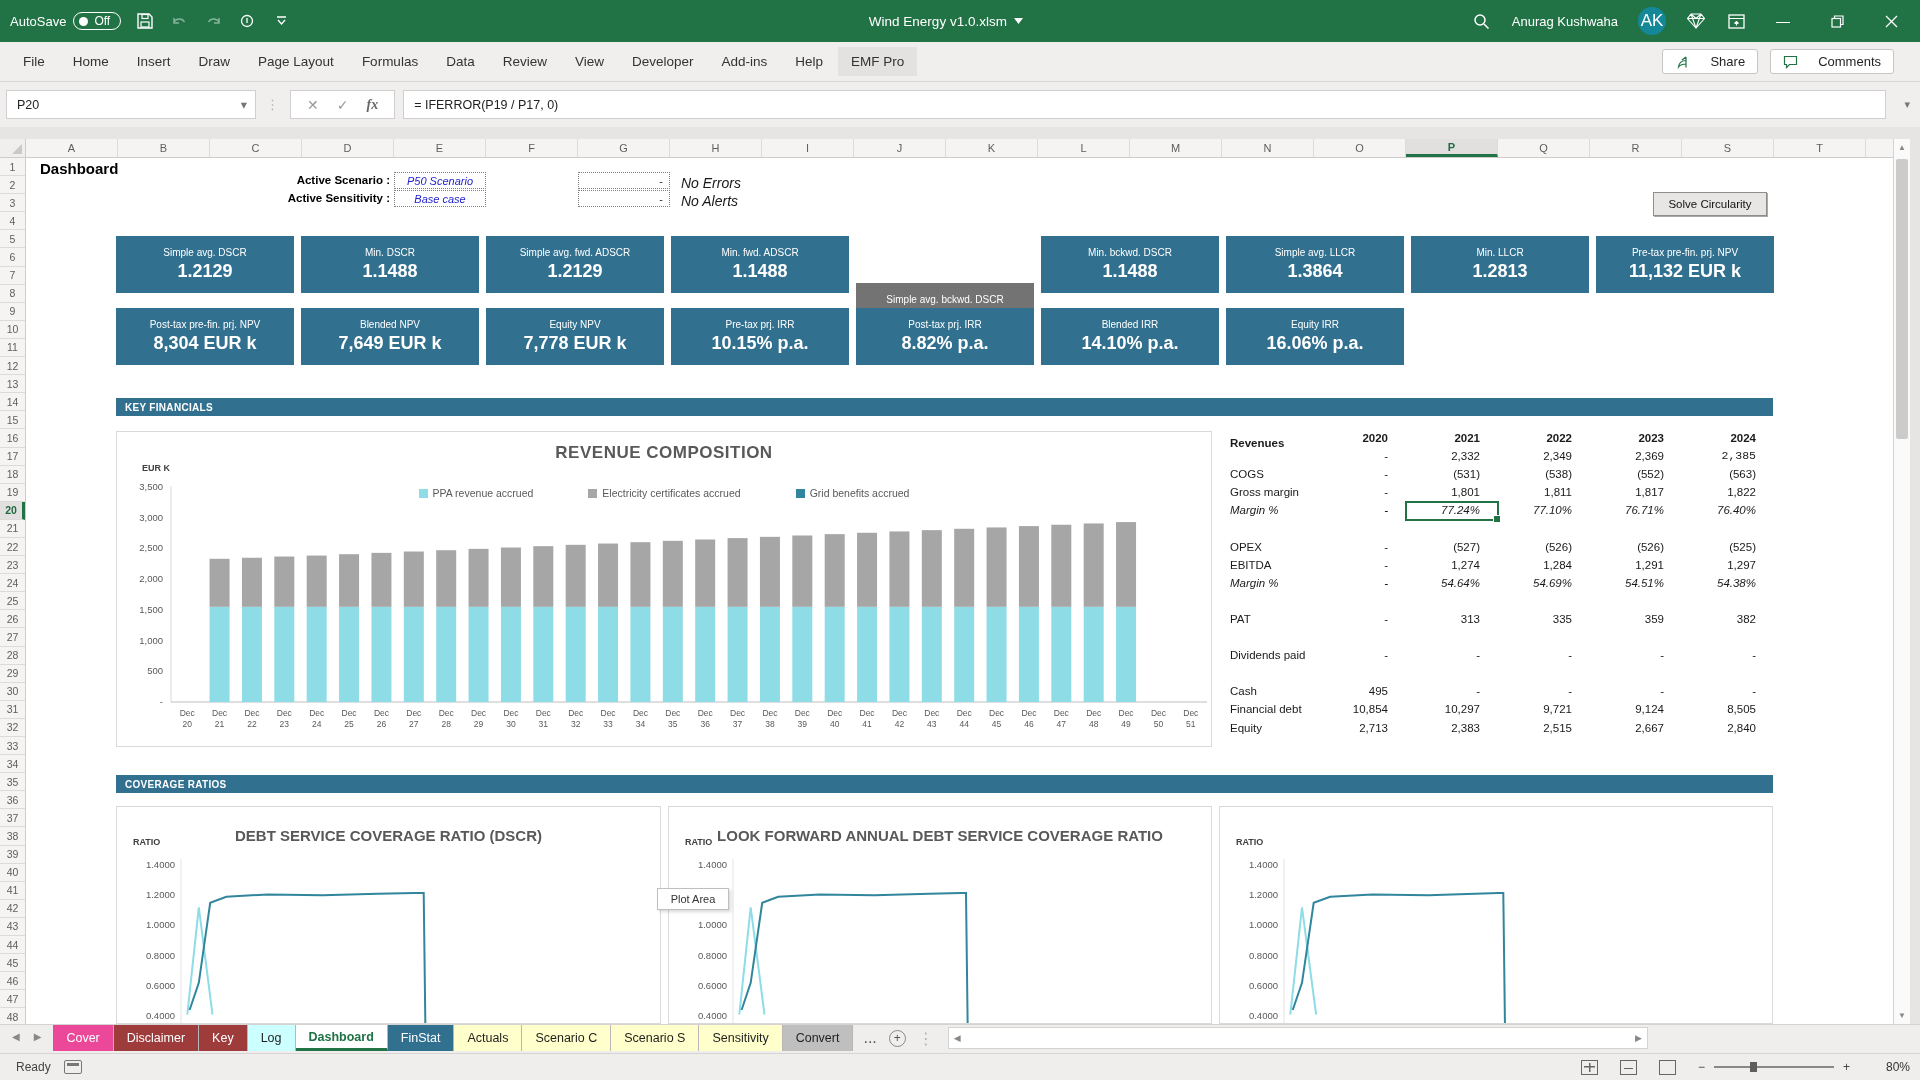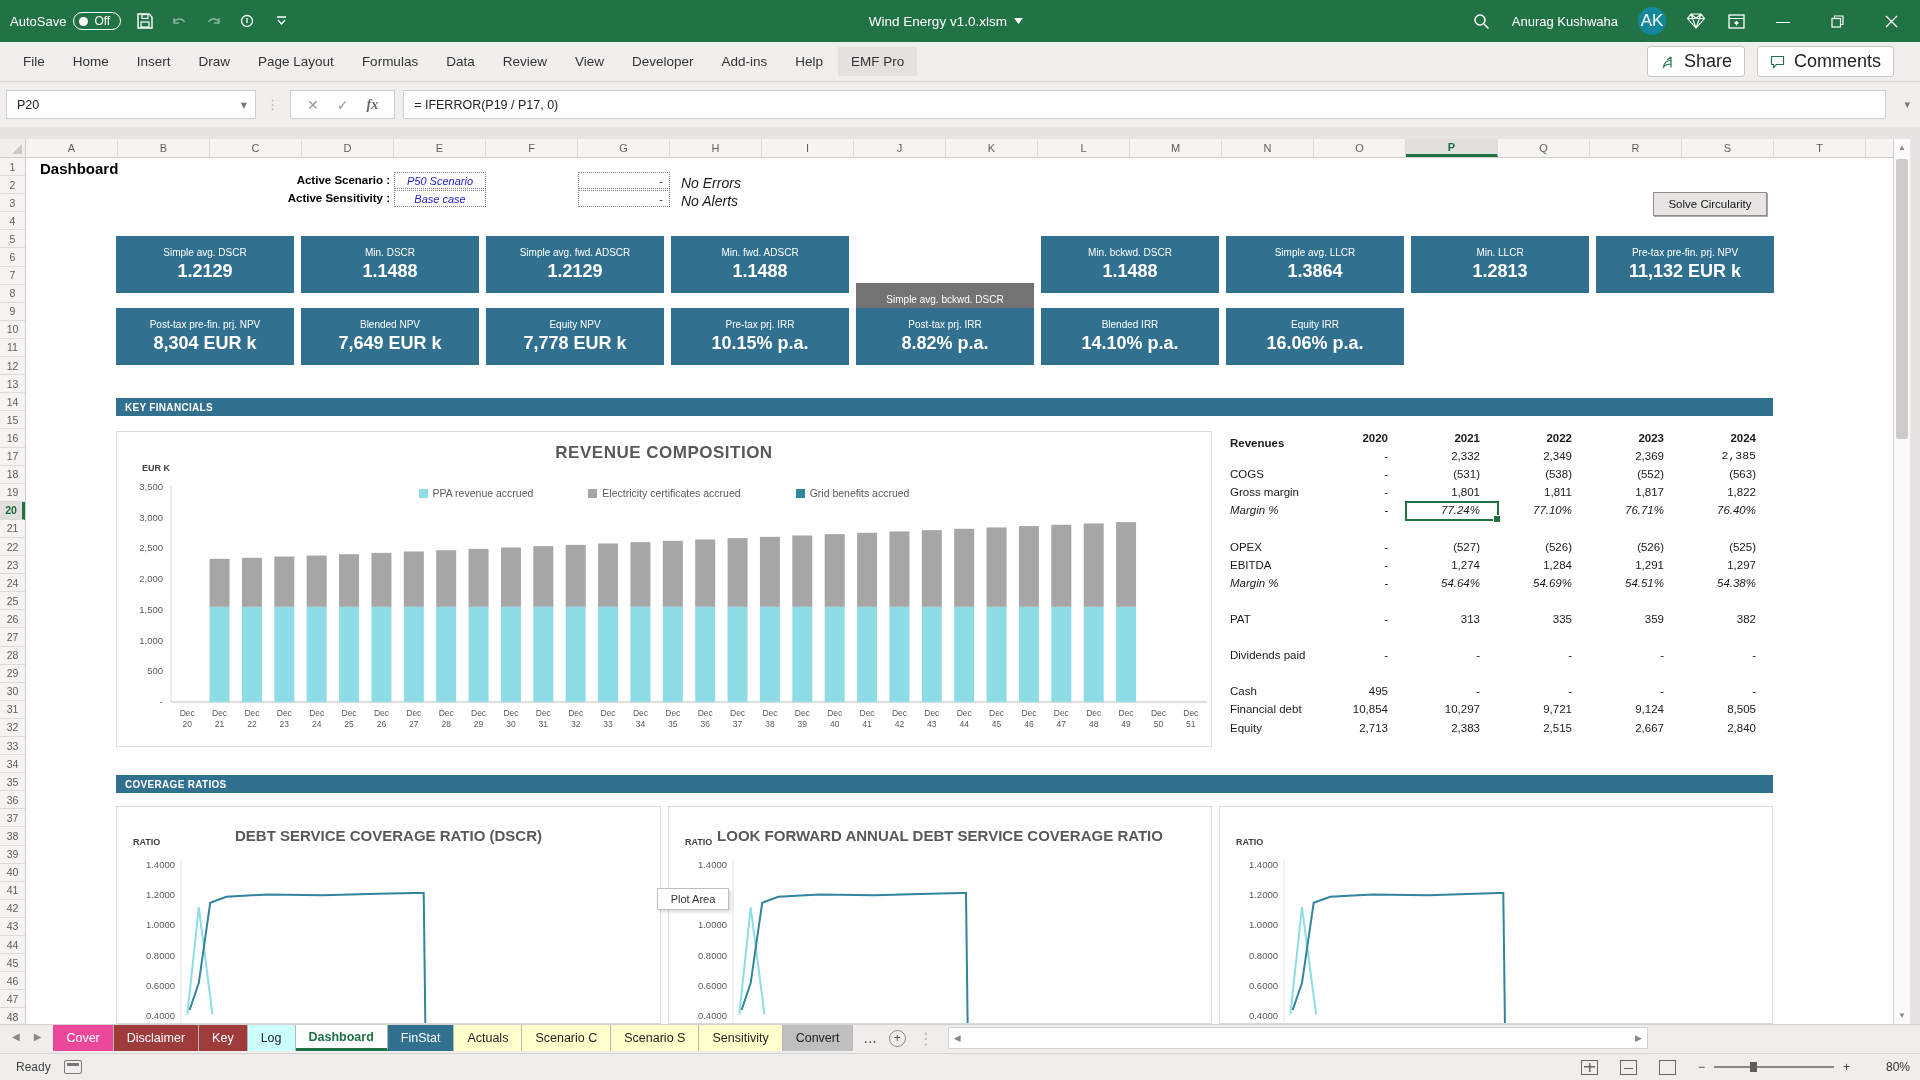--- a/index.html
+++ b/index.html
@@ -20,21 +20,21 @@
   .user-name { font-size:13px; }
   .avatar { width:28px; height:28px; border-radius:50%; background:#148898; display:flex; align-items:center; justify-content:center; font-size:17px; }
   .win-btn { width:34px; height:30px; display:flex; align-items:center; justify-content:center; font-size:14px; }
 
   
   .menubar { position:absolute; left:0; top:42px; width:1920px; height:40px; background:#f1efee; border-bottom:1px solid #d8d6d4; display:flex; align-items:center; }
   .menu-tabs { display:flex; align-items:center; padding-left:10px; gap:2px; }
   .menu-tab { padding:7px 13px; font-size:13.5px; color:#333; white-space:nowrap; }
   .menu-tab.hl { background:#e4e2e0; }
   .menu-right { margin-left:auto; display:flex; gap:12px; padding-right:26px; }
-  .pill-btn { display:flex; align-items:center; gap:9px; background:#fff; border:1px solid #c8c6c4; border-radius:3px; padding:4px 12px; font-size:18px; color:#252423; }
+  .pill-btn { display:flex; align-items:center; gap:20px; background:#fff; border:1px solid #c8c6c4; border-radius:3px; padding:4px 12px; font-size:13px; color:#252423; }
   .pill-btn svg { display:block; }
 
   
   .formulabar { position:absolute; left:0; top:82px; width:1920px; height:45px; background:#f1efee; display:flex; align-items:center; }
   .namebox { width:250px; height:29px; background:#fff; border:1px solid #d0cece; margin-left:6px; display:flex; align-items:center; font-size:12.5px; color:#222; padding-left:10px; position:relative; }
   .namebox .caret { position:absolute; right:8px; color:#777; }
   .fdots { color:#b5b3b1; font-size:13px; margin:0 10px; letter-spacing:1px; }
   .fbtns { display:flex; gap:18px; background:#fff; border:1px solid #d0cece; height:29px; align-items:center; padding:0 16px; margin-right:8px; }
   .fbtns span { color:#9a9896; font-size:14px; }
   .fbtns .fx { font-style:italic; font-family:"Liberation Serif", serif; color:#6a6866; font-weight:bold; }

